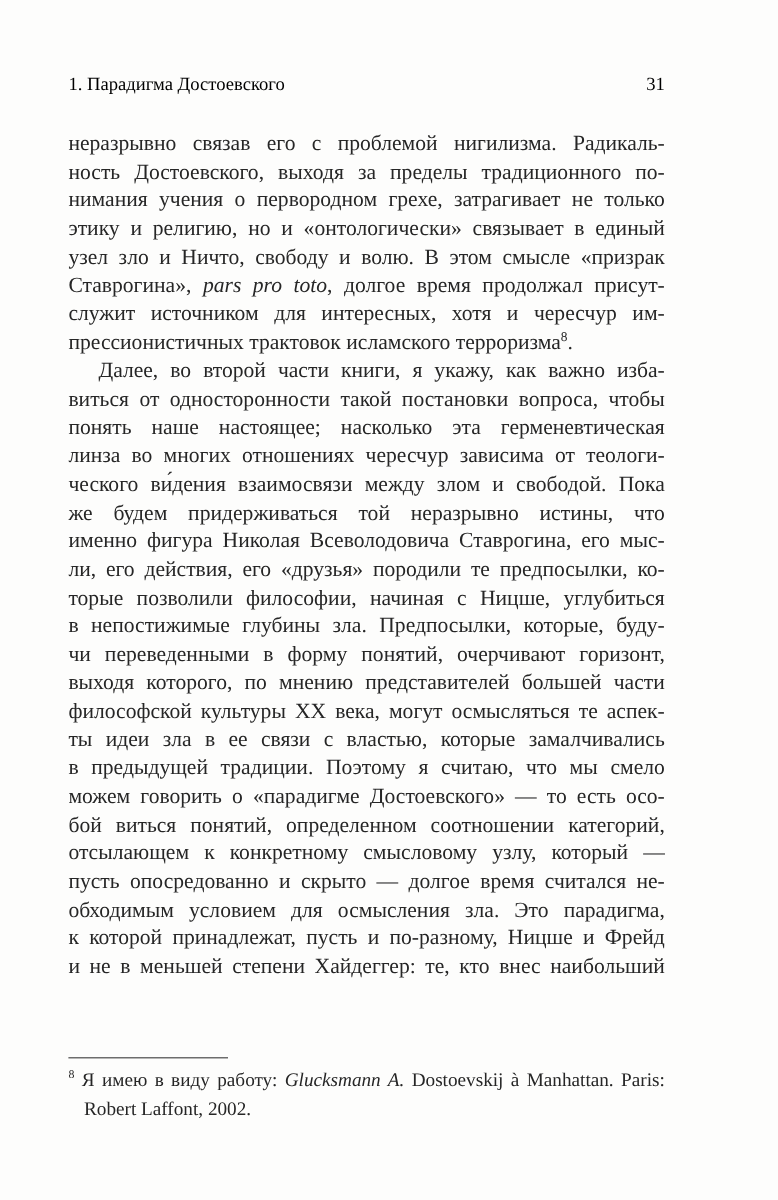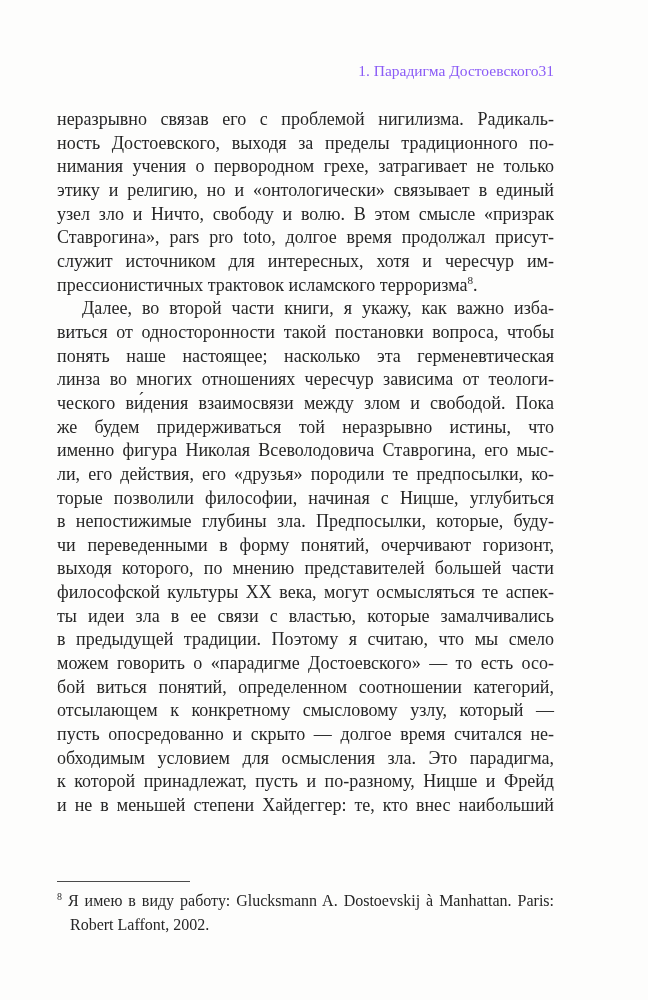--- a/index.html
+++ b/index.html
@@ -19,25 +19,25 @@
     color: #262626;
     font-family: "Liberation Serif", "DejaVu Serif", serif;
     overflow: hidden;
   }
   .running-head {
     position: absolute;
     left: 57px;
     top: 61px;
     width: 497px;
     display: flex;
-    justify-content: flex-end;
+    justify-content: space-between;
     align-items: baseline;
     font-size: 15.5px;
     line-height: 20px;
-    color: #8b5cf6;
+    color: #000000;
   }
   .body-text {
     position: absolute;
     left: 57px;
     top: 108px;
     width: 497px;
     font-size: 18px;
     line-height: 23.65px;
   }
   .line {
@@ -45,20 +45,21 @@
     text-align-last: justify;
     white-space: normal;
   }
   .line.no-justify {
     text-align-last: left;
   }
   .line.indent {
     text-indent: 25px;
   }
   .em {
+    font-style: italic;
   }
   .sup {
     font-size: 0.62em;
     vertical-align: super;
     line-height: 0;
   }
   .footnote-rule {
     position: absolute;
     left: 57px;
     top: 881px;

